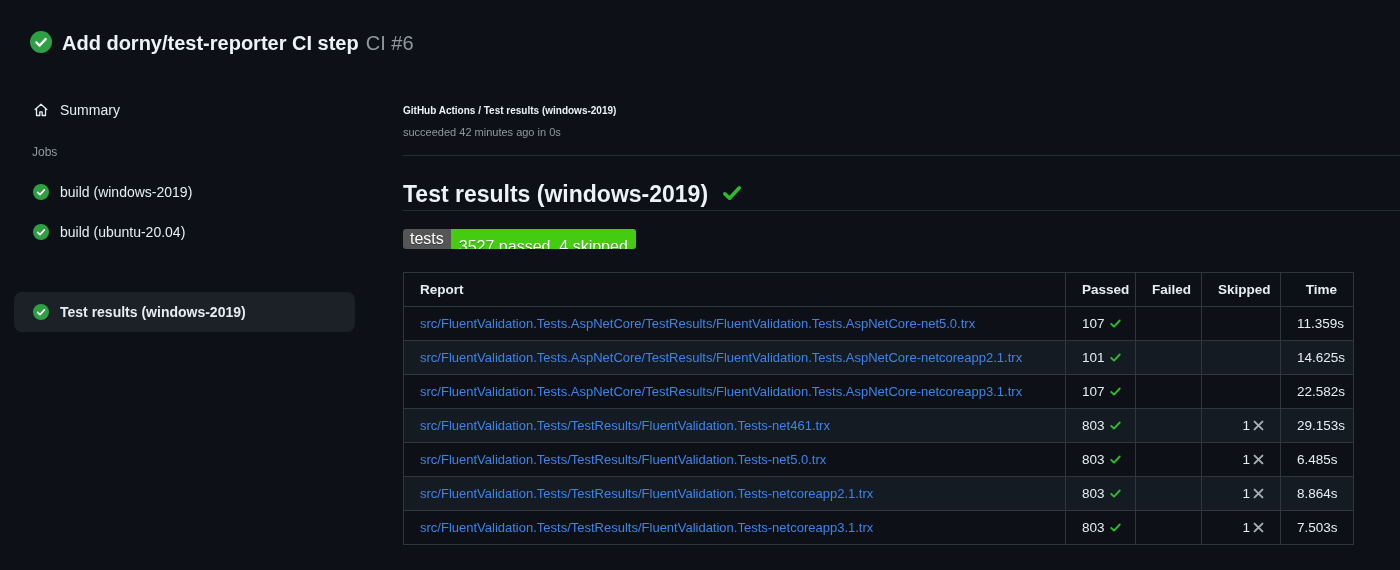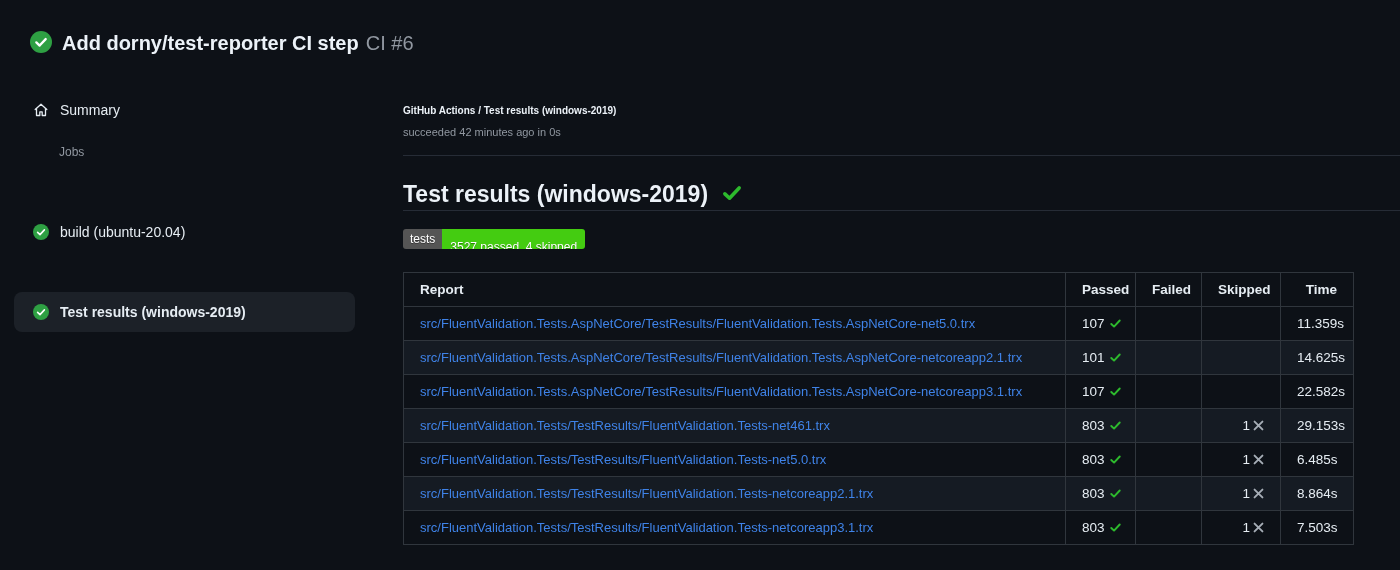--- a/index.html
+++ b/index.html
@@ -33,21 +33,21 @@
     white-space:nowrap;
   }
   .run-title .run-number{color:var(--muted);font-weight:400;margin-left:7px;}
   
   .sidebar{position:absolute;left:0;top:0;width:370px;height:570px;}
   .summary-item{
     position:absolute;left:14px;top:92px;width:341px;height:36px;
     display:flex;align-items:center;gap:11px;padding-left:19px;
     border-radius:8px;cursor:pointer;font-size:14px;color:var(--fg);
   }
-  .jobs-label{position:absolute;left:32px;top:145px;font-size:12px;color:var(--muted);margin-left:27px;}
+  .jobs-label{position:absolute;left:32px;top:145px;font-size:12px;color:var(--muted);}
   .job-item{
     position:absolute;left:14px;width:341px;height:40px;
     display:flex;align-items:center;gap:11px;padding-left:19px;
     border-radius:8px;cursor:pointer;font-size:14px;color:var(--fg);
     white-space:nowrap;
   }
   .job-item.selected{background:var(--selected-bg);font-weight:700;}
   .job-0{top:172px;} .job-1{top:212px;} .job-2{top:252px;} .job-3{top:292px;}
   .sb-icon{flex:0 0 16px;width:16px;height:16px;display:block;}
   
@@ -62,21 +62,21 @@
   .divider-1{position:absolute;left:403px;right:0;top:155px;height:1px;background:var(--divider);}
   .md-heading{
     position:absolute;left:403px;top:180px;
     font-size:23px;line-height:28px;font-weight:600;color:#ecf2f8;white-space:nowrap;
   }
   .heading-check{margin-left:13px;vertical-align:-2px;}
   .heading-underline{position:absolute;left:403px;right:0;top:210px;height:1px;background:var(--divider);}
   .badge{
     position:absolute;left:403px;top:229px;height:20px;
     display:flex;align-items:stretch;border-radius:3px;overflow:hidden;
-    font-size:12px;line-height:20px;color:#fff;
+    font-size:16px;line-height:20px;color:#fff;
     text-shadow:0 1px 0 rgba(0,0,0,.35);white-space:nowrap;
   }
   .badge-label{background:var(--badge-label);padding:0 7px;}
   .badge-value{background:var(--badge-value);padding:8px 8px;}
   
   .results-table{
     position:absolute;left:403px;top:272px;width:950px;
     border-collapse:collapse;table-layout:fixed;
   }
   .results-table th,.results-table td{
@@ -106,20 +106,27 @@
 <nav class="sidebar">
   <div class="summary-item">
     <svg class="sb-icon" viewBox="0 0 16 16" fill="none" stroke="#e6edf3" stroke-width="1.3" stroke-linecap="round" stroke-linejoin="round">
       <path d="M2.2 7.6 8 2.3l5.8 5.3"></path>
       <path d="M3.5 6.6v6.9h3.3V9.9h2.4v3.6h3.3V6.6"></path>
     </svg>
     <span>Summary</span>
   </div>
   <div class="jobs-label">Jobs</div>
 
+  <div class="job-item job-0">
+    <svg class="sb-icon" viewBox="0 0 16 16">
+        <circle cx="8" cy="8" r="8" fill="var(--status-green)"></circle>
+        <path d="M4.6 8.3 7 10.6 11.4 5.9" stroke="#fff" stroke-width="1.6" fill="none" stroke-linecap="round" stroke-linejoin="round"></path>
+      </svg>
+    <span>build (windows-2019)</span>
+  </div>
   <div class="job-item job-1">
     <svg class="sb-icon" viewBox="0 0 16 16">
         <circle cx="8" cy="8" r="8" fill="var(--status-green)"></circle>
         <path d="M4.6 8.3 7 10.6 11.4 5.9" stroke="#fff" stroke-width="1.6" fill="none" stroke-linecap="round" stroke-linejoin="round"></path>
       </svg>
     <span>build (ubuntu-20.04)</span>
   </div>
   <div class="job-item job-3 selected">
     <svg class="sb-icon" viewBox="0 0 16 16">
         <circle cx="8" cy="8" r="8" fill="var(--status-green)"></circle>

